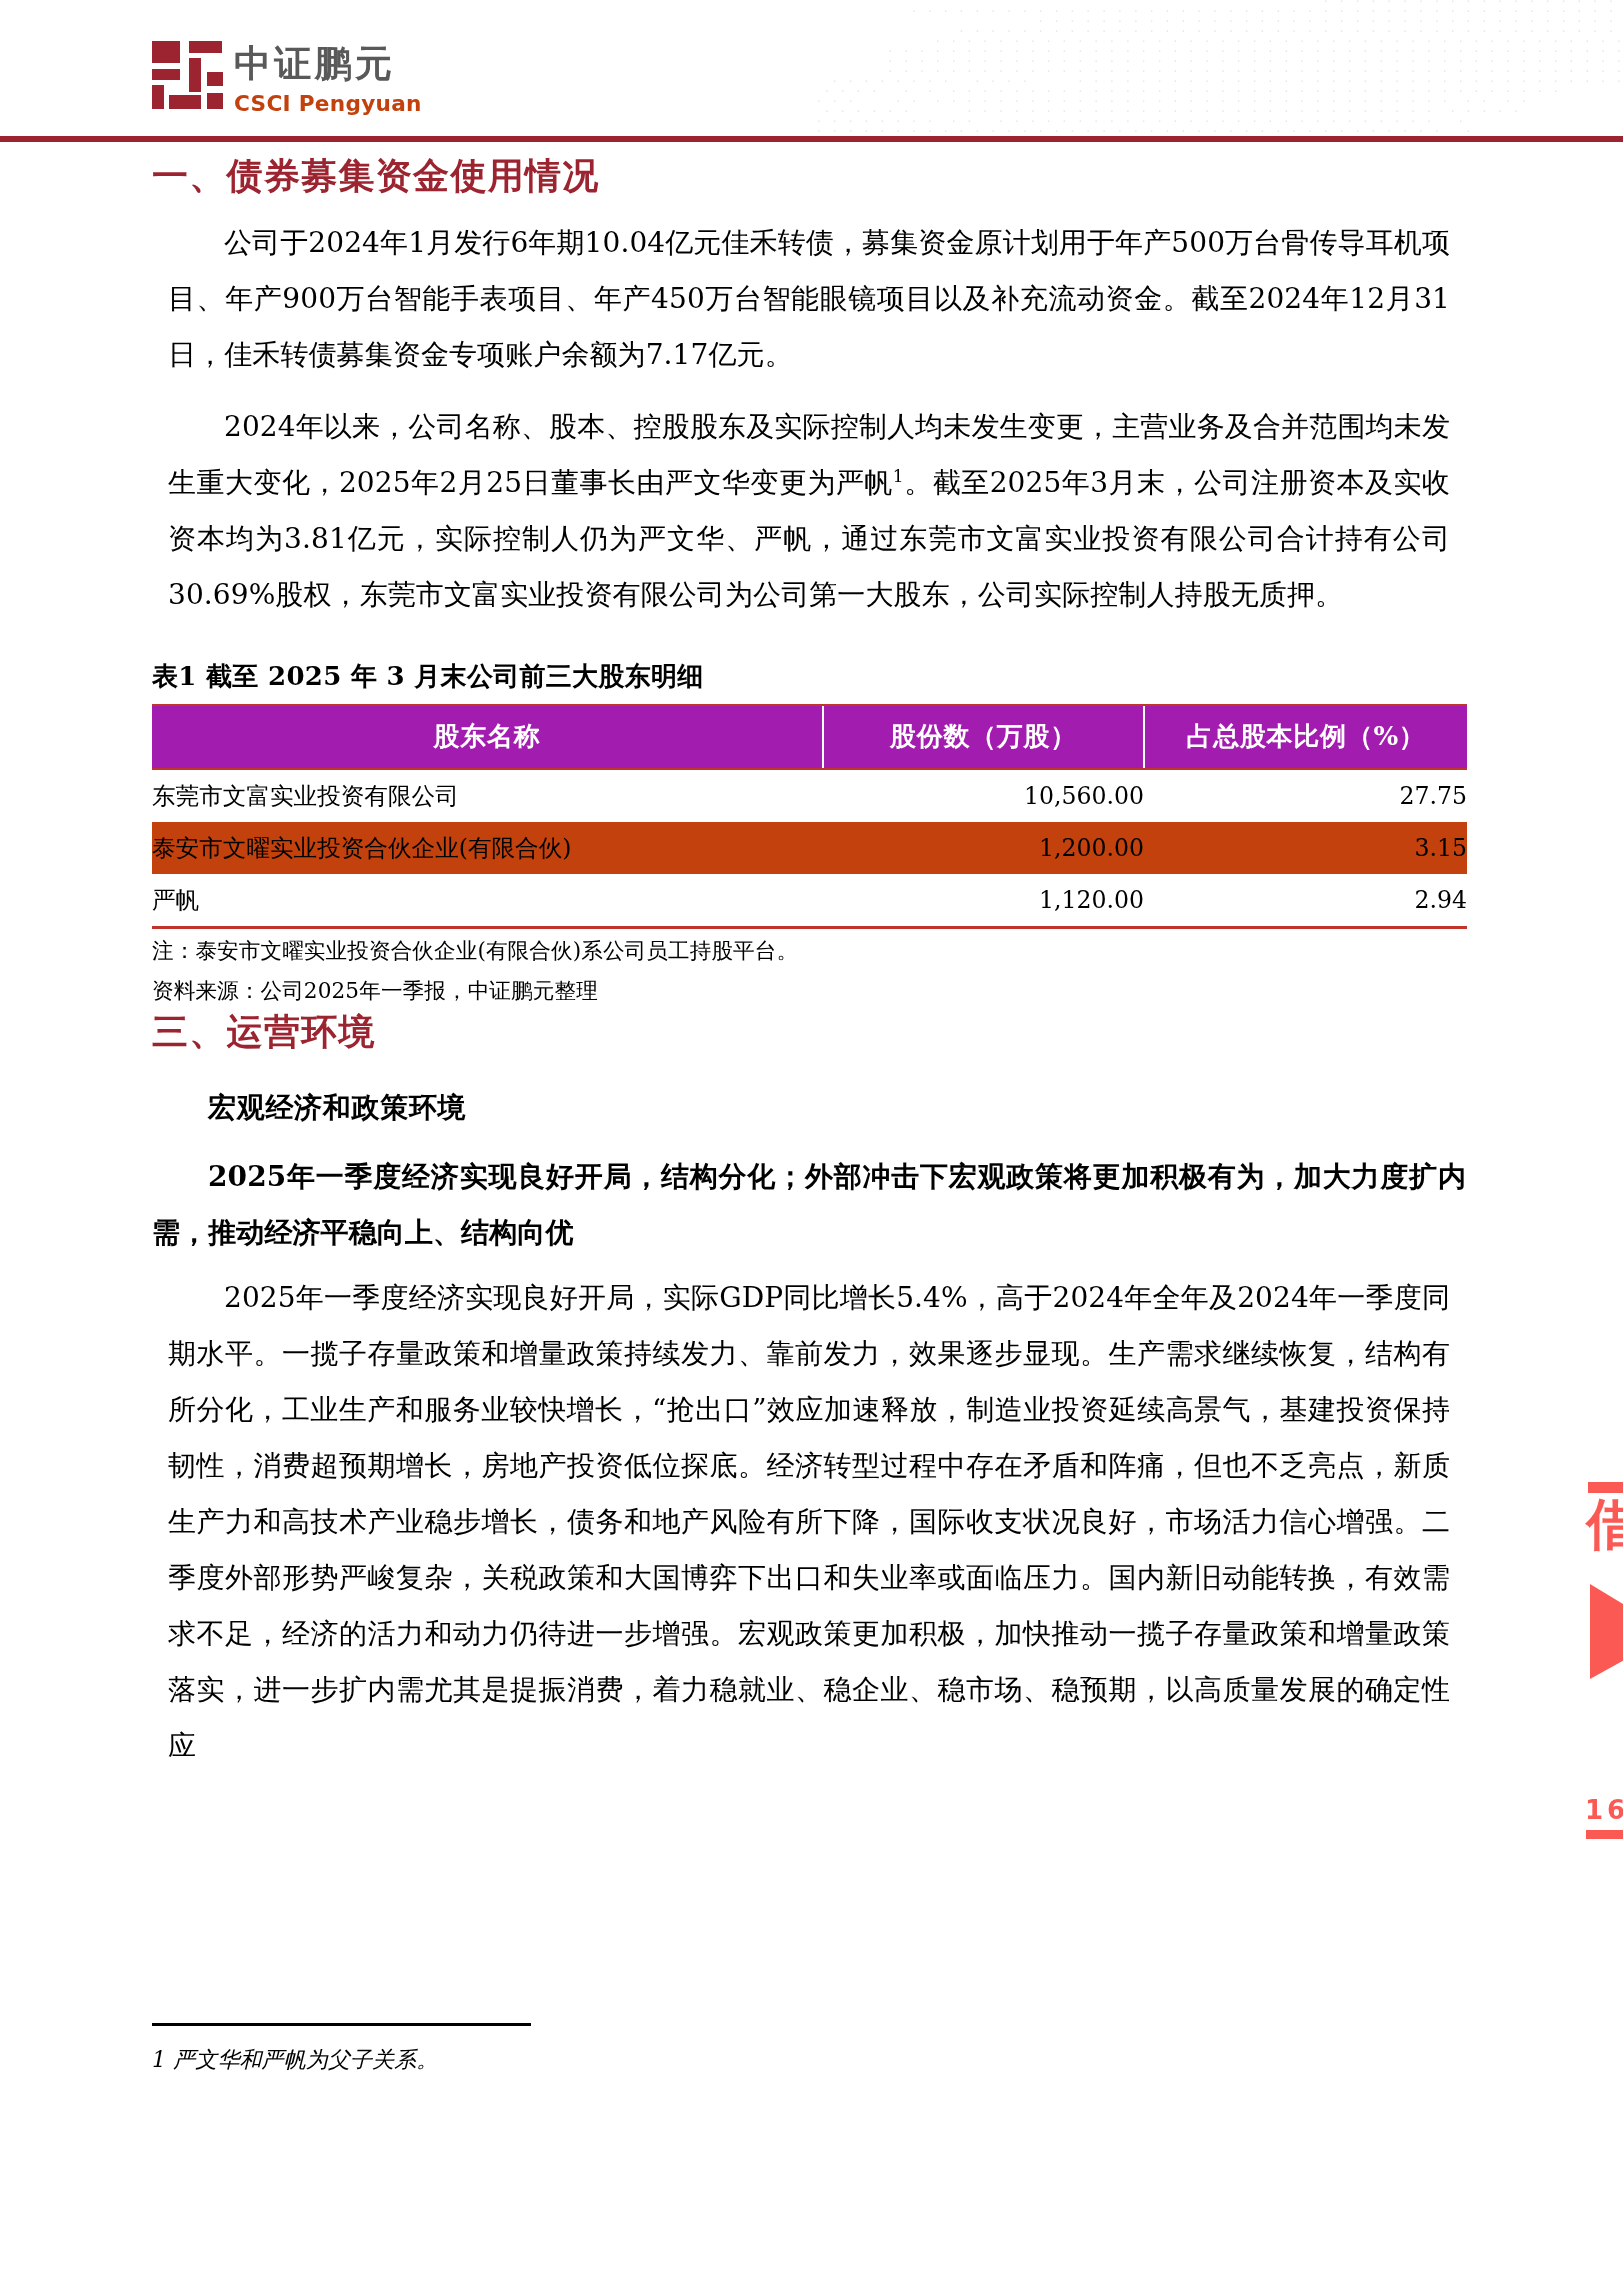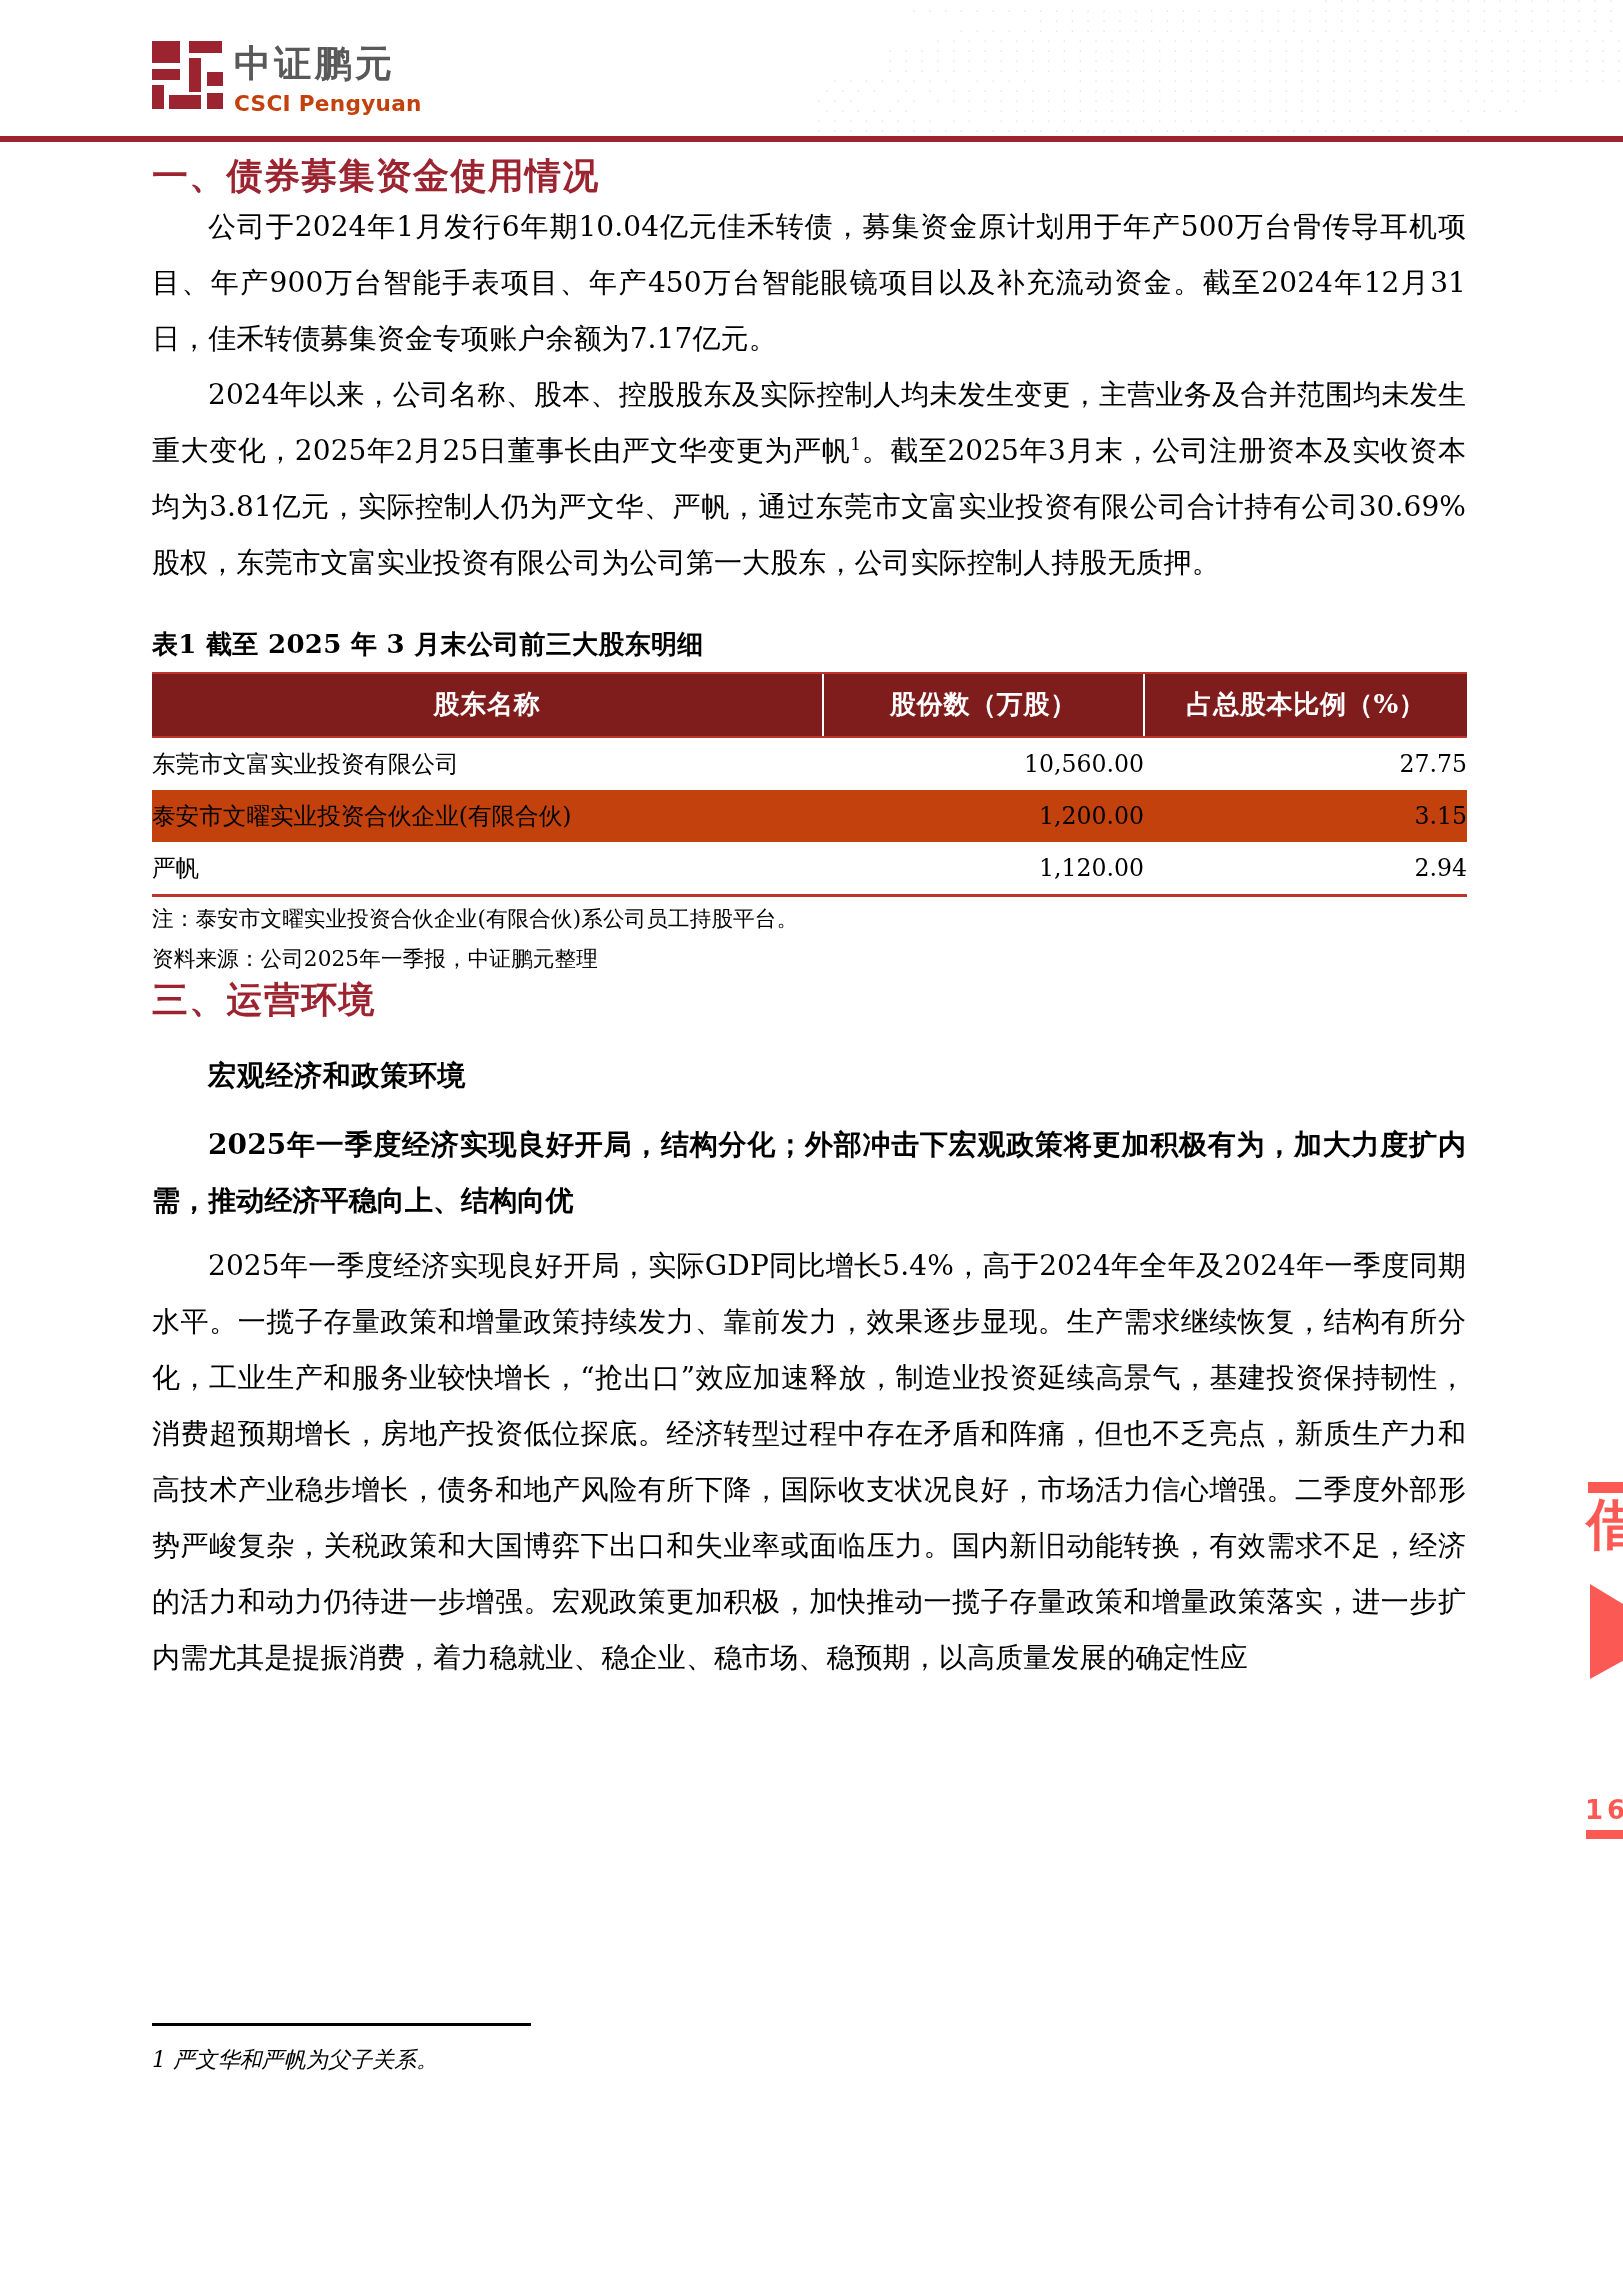--- a/index.html
+++ b/index.html
@@ -115,21 +115,21 @@
     margin: 0;
     letter-spacing: 1.3px;
   }
   .sec-1 { margin-top: 99px; }
   .sec-2 { margin-top: 58px; }
   .sec-3 { margin-top: 54px; }
 
   p.body {
     font-size: 28px;
     line-height: 56px;
-    margin: 0;
+    margin: 16px;
     text-align: justify;
     text-justify: inter-ideograph;
     text-indent: 56px;
     letter-spacing: 0.1px;
   }
   .p-after-sec1 { margin-top: 23.6px; }
   .p-after-sec2 { margin-top: 22px; }
 
   sup.fn {
     font-size: 17px;
@@ -146,21 +146,21 @@
     margin-bottom: 7.9px;
     letter-spacing: 0.3px;
   }
   table.shtab {
     border-collapse: collapse;
     width: 1314px;
     table-layout: fixed;
     font-size: 23.6px;
   }
   table.shtab thead th {
-    background: #7f1d1d;
+    background: #a21caf;
     color: #ffffff;
     font-weight: 700;
     font-size: 26px;
     padding: 13px 0 14.4px 0;
     border-left: 2px solid #ffffff;
     border-top: 2.6px solid #c0342b;
     border-bottom: 2.6px solid #c0342b;
     letter-spacing: 0.7px;
   }
   table.shtab thead th:first-child { border-left: none; }

